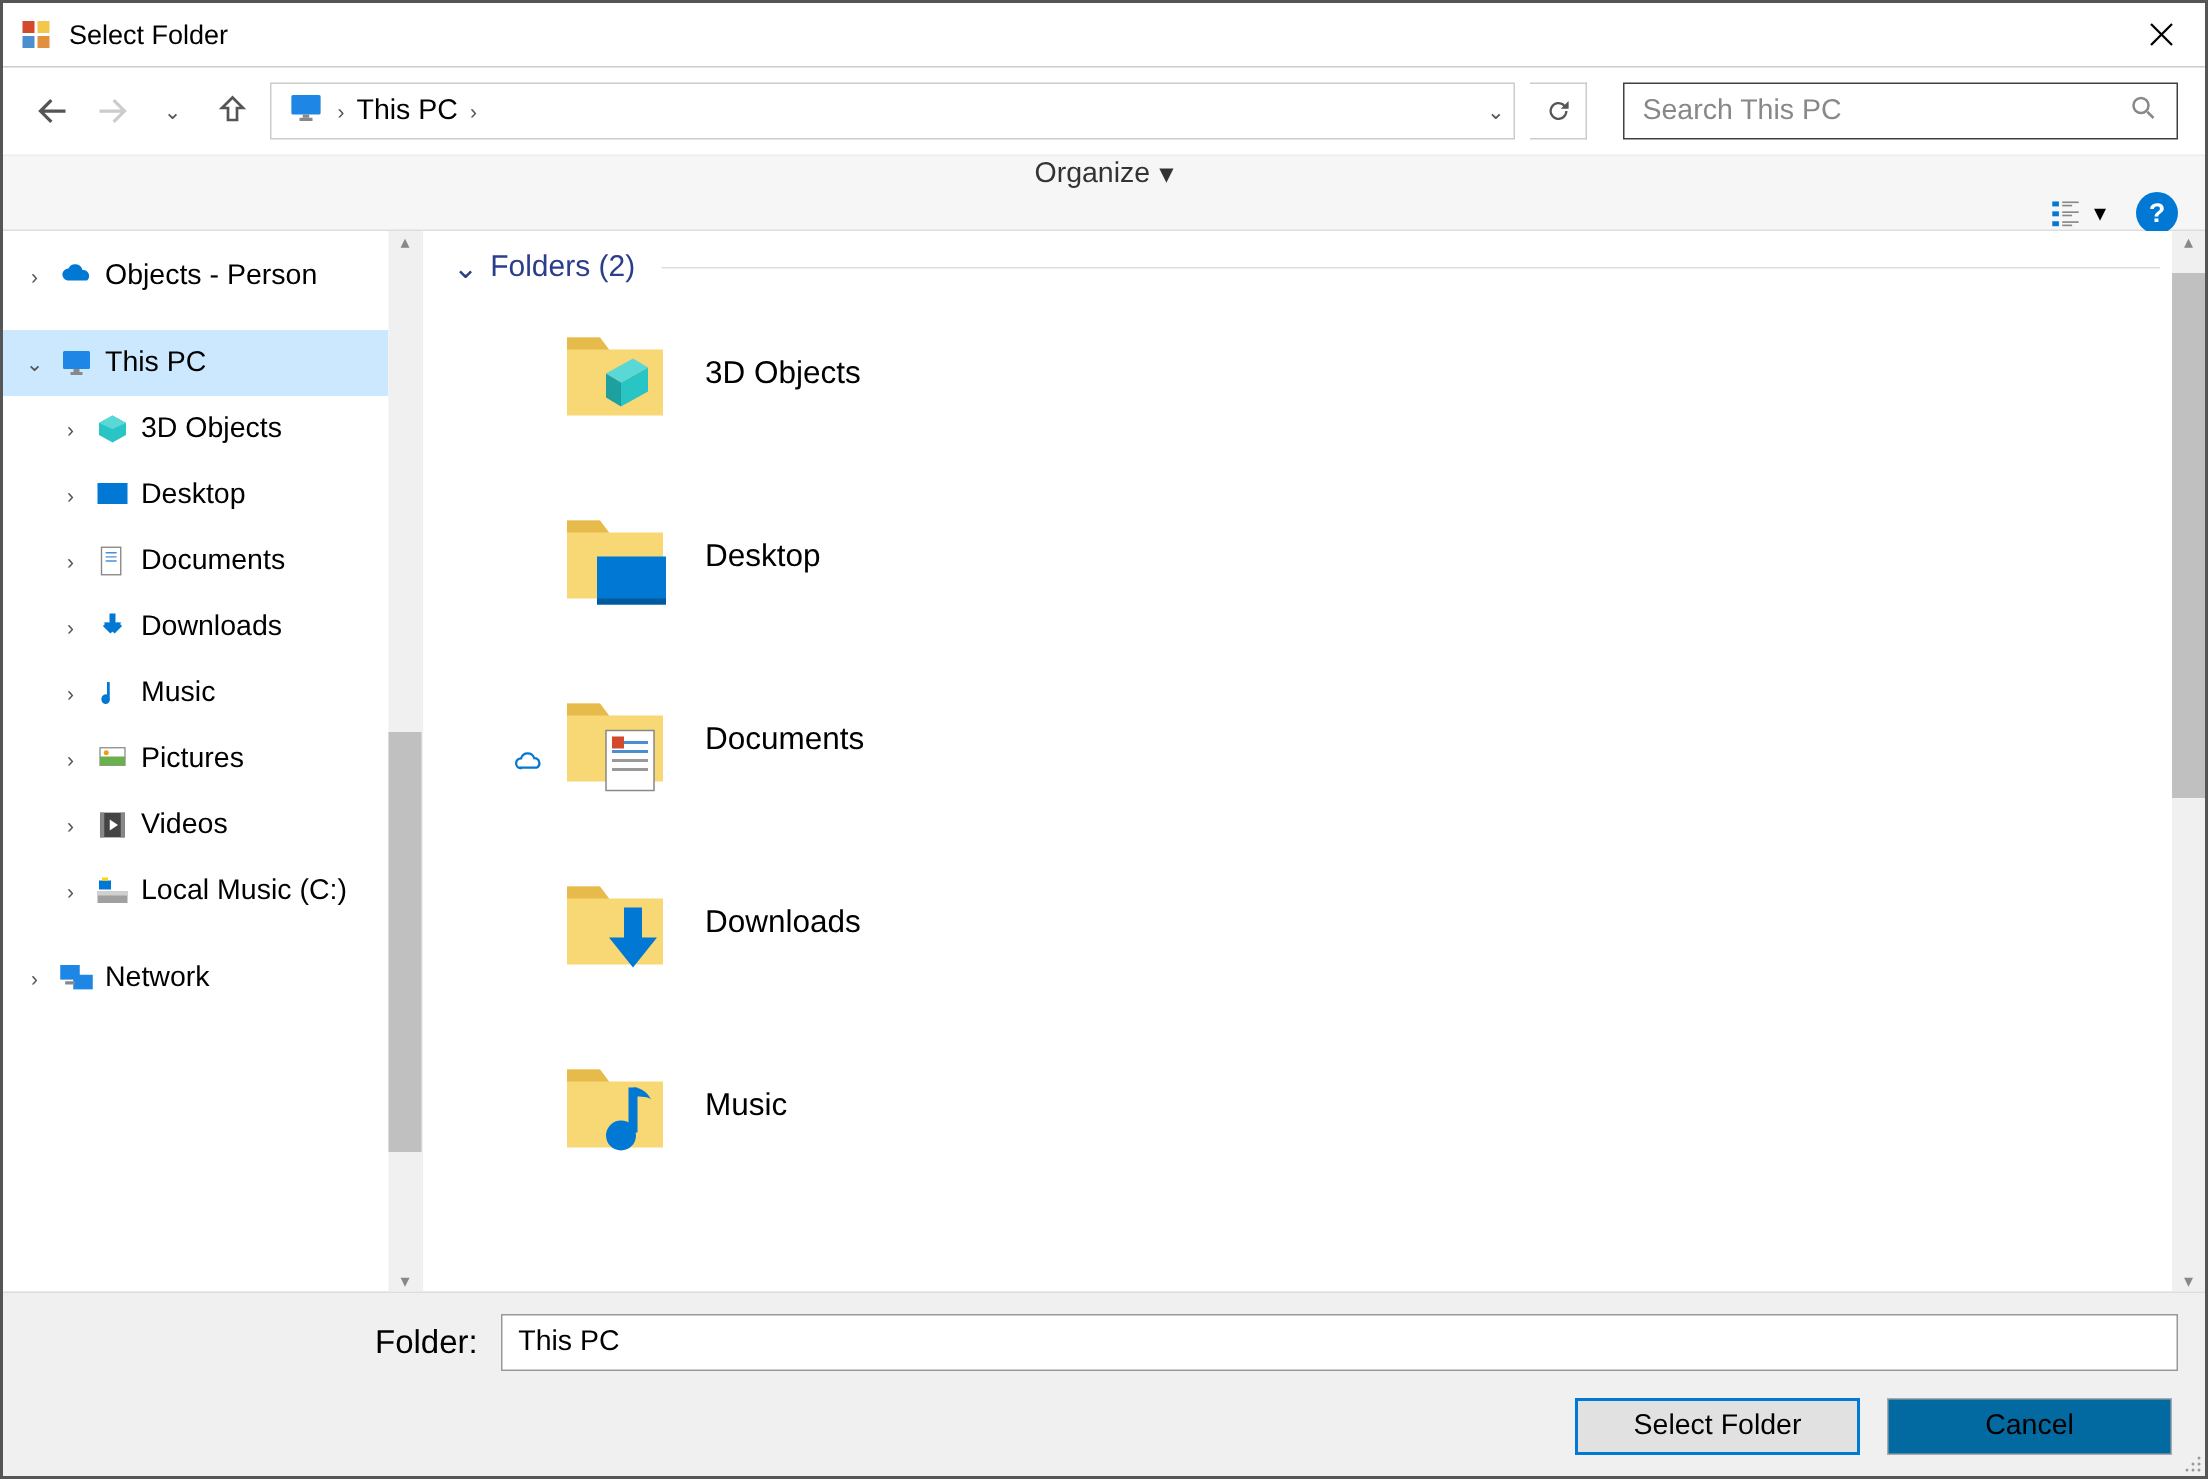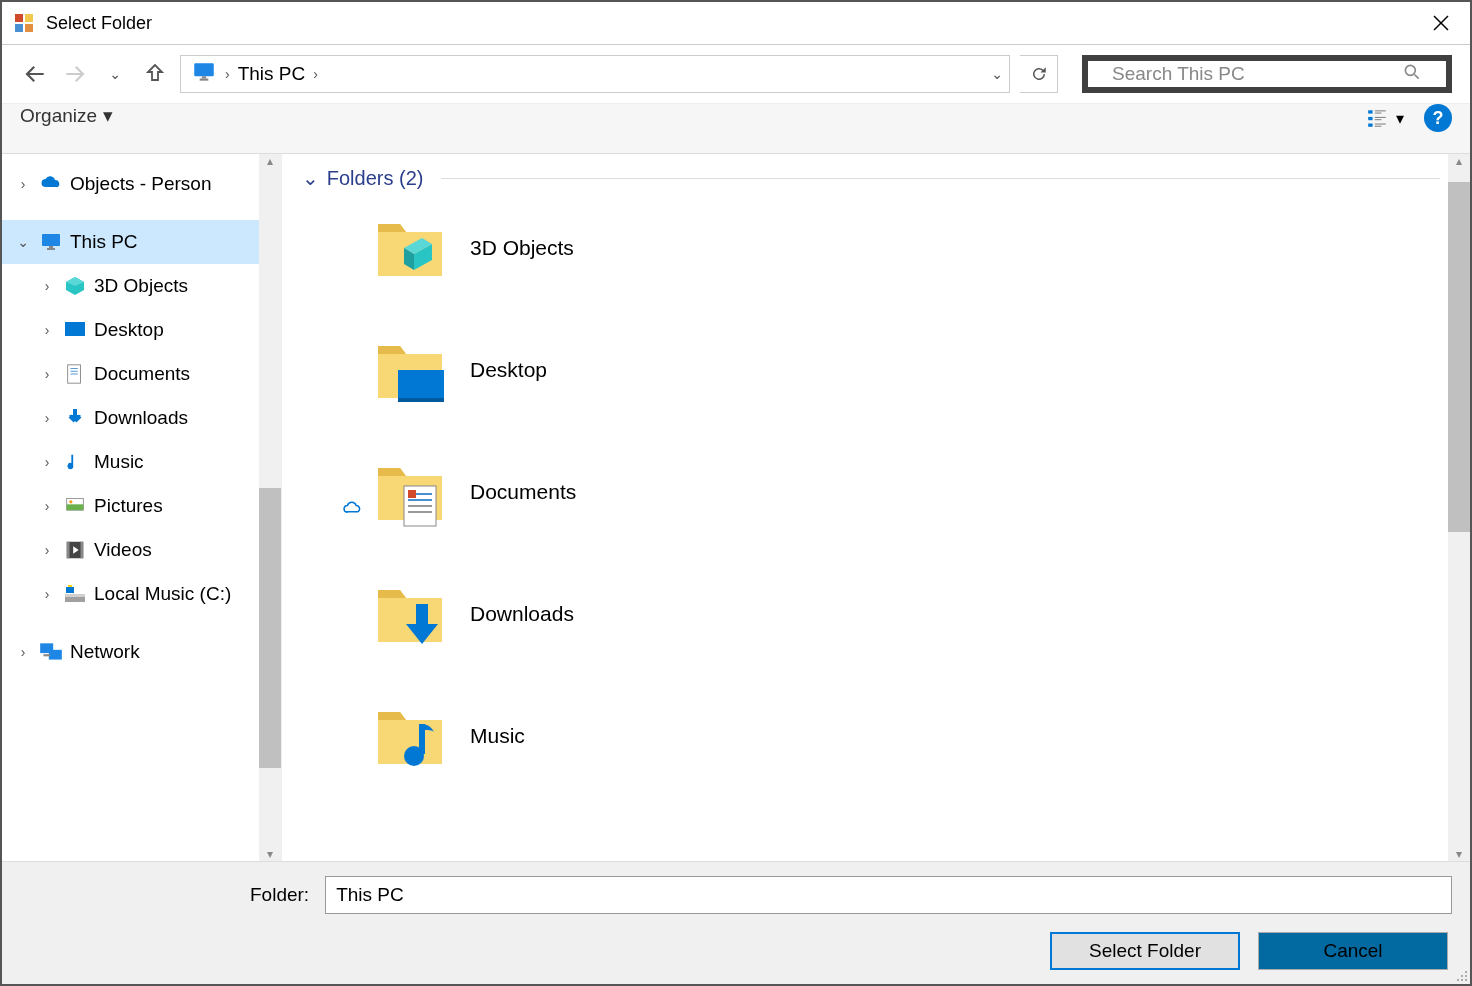--- a/index.html
+++ b/index.html
@@ -7,24 +7,24 @@
 .dialog { width: 100%; height: 100%; border: 2px solid #555; display: flex; flex-direction: column; background: #fff; }
 .titlebar { height: 42px; display: flex; align-items: center; padding: 0 4px 0 12px; }
 .titlebar .app-icon { width: 20px; height: 20px; margin-right: 12px; }
 .titlebar .title { font-size: 18px; flex: 1; }
 .titlebar .close { width: 50px; height: 40px; display: flex; align-items: center; justify-content: center; cursor: pointer; font-size: 20px; }
 .nav-row { height: 60px; border-top: 1px solid #ccc; border-bottom: 1px solid #eee; background: #fff; display: flex; align-items: center; padding: 0 18px; gap: 10px; }
 .nav-btn { width: 30px; height: 30px; display: flex; align-items: center; justify-content: center; font-size: 22px; color: #555; cursor: pointer; }
 .nav-btn.disabled { color: #ccc; }
 .address-bar { flex: 1; height: 38px; border: 1px solid #ccc; display: flex; align-items: center; padding: 0 6px 0 10px; gap: 8px; }
 .refresh-box { width: 38px; height: 38px; border: 1px solid #ccc; border-left: 0; display: flex; align-items: center; justify-content: center; cursor: pointer; color: #555; }
-.search-box { width: 370px; height: 38px; border: 6px solid #404040; margin-left: 14px; display: flex; align-items: center; padding: 0 24px; color: #888; }
+.search-box { width: 370px; height: 38px; border: 1px solid #404040; margin-left: 14px; display: flex; align-items: center; padding: 0 12px; color: #888; }
 .search-box input { border: none; outline: none; flex: 1; font-size: 19px; color: #333; }
 .search-box input::placeholder { color: #888; }
-.toolbar { height: 50px; background: #f6f6f6; border-bottom: 1px solid #ddd; display: flex; align-items: flex-start; padding: 0 18px; }
+.toolbar { height: 50px; background: #f6f6f6; border-bottom: 1px solid #ddd; display: flex; align-items: center; padding: 0 18px; flex-direction: column; }
 .organize { font-size: 19px; color: #333; display: flex; align-items: center; gap: 6px; cursor: pointer; }
 .toolbar-right { margin-left: auto; display: flex; align-items: center; gap: 20px; }
 .view-btn { display: flex; align-items: center; gap: 8px; cursor: pointer; }
 .help-btn { width: 28px; height: 28px; background: #0078d4; border-radius: 50%; color: #fff; display: flex; align-items: center; justify-content: center; font-weight: bold; font-size: 18px; cursor: pointer; }
 .body { flex: 1; display: flex; overflow: hidden; background: #fff; }
 .sidebar { width: 280px; border-right: 1px solid #eee; display: flex; position: relative; }
 .tree { flex: 1; padding-top: 8px; overflow: hidden; }
 .tree-item { height: 44px; display: flex; align-items: center; padding-left: 12px; font-size: 19px; cursor: pointer; gap: 6px; }
 .tree-item.selected { background: #cce8ff; }
 .tree-item .expander { width: 18px; display: flex; justify-content: center; color: #555; font-size: 14px; }
@@ -35,21 +35,21 @@
 .main-scroll { width: 22px; background: #f0f0f0; display: flex; flex-direction: column; align-items: center; justify-content: space-between; position: absolute; right: 0; top: 0; bottom: 0; }
 .main-scroll .thumb { width: 22px; height: 350px; background: #c0c0c0; margin-top: 14px; }
 .section-header { display: flex; align-items: center; gap: 8px; color: #2b3e8c; font-size: 20px; margin-bottom: 20px; padding-right: 30px; }
 .section-header .line { flex: 1; height: 1px; background: #ddd; margin-left: 10px; }
 .folder-list { display: flex; flex-direction: column; gap: 46px; padding-left: 70px; }
 .folder-item { display: flex; align-items: center; gap: 22px; font-size: 21px; cursor: pointer; }
 .folder-icon-lg { width: 76px; height: 76px; position: relative; }
 .cloud-indicator { position: absolute; left: 40px; top: 332px; color: #0078d4; font-size: 18px; }
 .footer { background: #f0f0f0; border-top: 1px solid #ddd; padding: 14px 18px; display: flex; flex-direction: column; gap: 18px; }
 .folder-row { display: flex; align-items: center; gap: 16px; padding-left: 230px; }
-.folder-row label { font-size: 19px; }
+.folder-row label { font-size: 22px; }
 .folder-input { flex: 1; height: 38px; border: 1px solid #999; padding: 0 10px; font-size: 19px; outline: none; }
 .button-row { display: flex; justify-content: flex-end; gap: 18px; padding-right: 4px; }
 .btn { width: 190px; height: 38px; border: 1px solid #aaa; background: #0369a1; font-size: 19px; cursor: pointer; }
 .btn.primary { border: 2px solid #0078d4; background: #e1e1e1; }
 .resize-grip { position: absolute; bottom: 2px; right: 2px; width: 16px; height: 16px; }
 .chevron { font-size: 14px; color: #555; }
 .folder-svg { fill: #f8d775; }
 </style>
 </head>
 <body>

